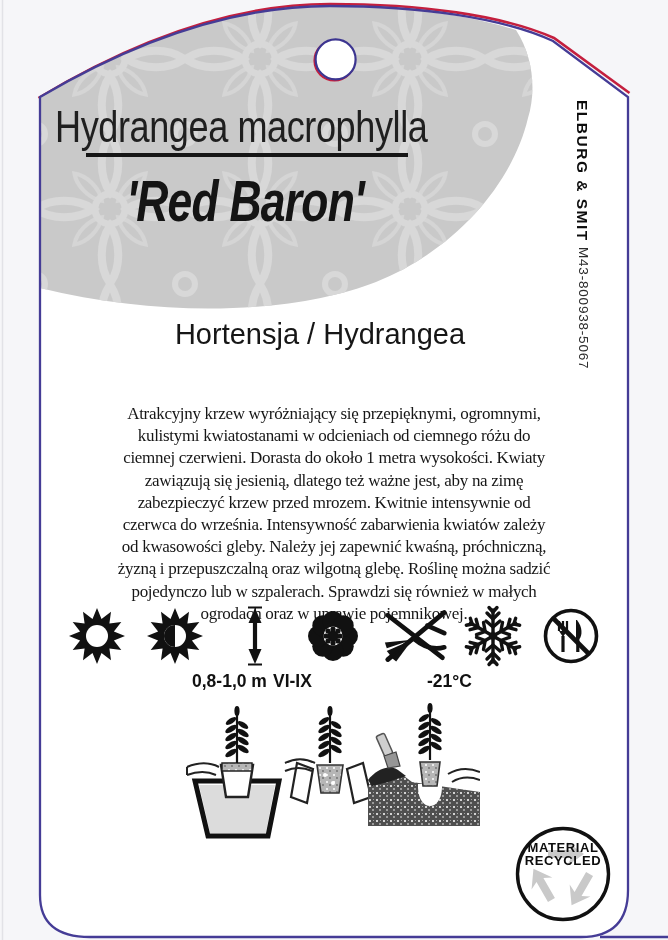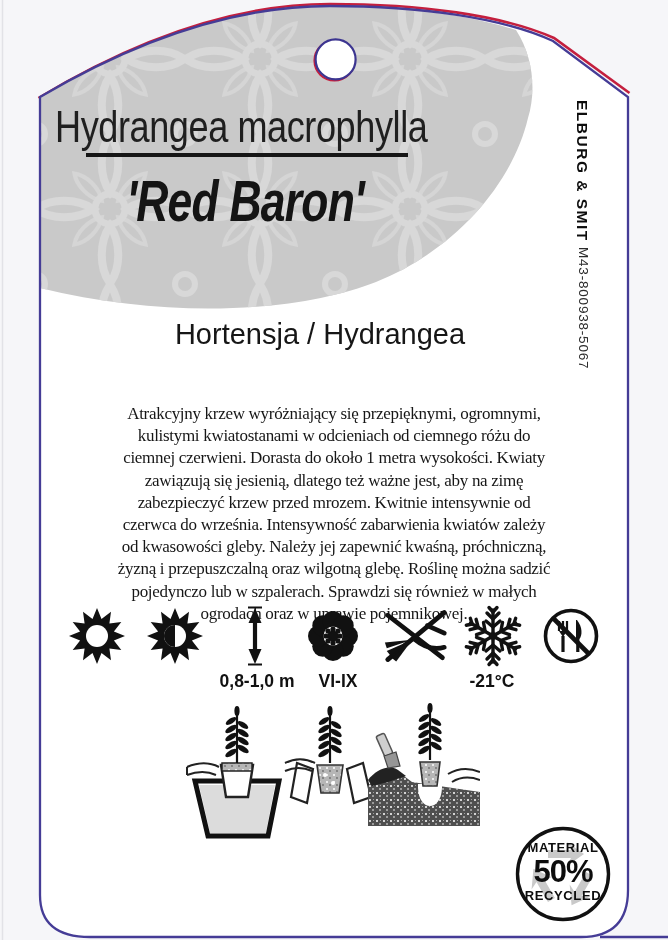--- a/index.html
+++ b/index.html
@@ -29,21 +29,21 @@
   .descr{
     left:24px;top:403px;width:620px;text-align:center;
     font-size:17px;line-height:22.2px;letter-spacing:-.3px;color:#161616;
     white-space:pre-line;
     font-family:Liberation Serif, serif;
   }
   
   .icon{width:62px;height:62px;top:605px;}
   .icon svg{width:100%;height:100%;display:block;}
   .icon-label{
-    top:671px;width:130px;text-align:center;
+    top:671px;width:130px;
     font-size:17.5px;font-weight:600;color:#111;white-space:nowrap;
   }
   
   .picto svg{display:block;}
   
   .badge-svg{left:513px;top:824px;width:100px;height:100px;}
   .badge-text{left:513px;top:841px;width:100px;text-align:center;line-height:1;}
   .badge-text .b-small{display:block;font-size:13px;font-weight:700;letter-spacing:.6px;color:#0d0d0d;}
   .badge-text .b-big{display:block;font-size:31px;font-weight:800;letter-spacing:-1px;color:#0d0d0d;margin:2px 0 2px 0;}
   
@@ -291,15 +291,14 @@
   <g fill="#c9c9c9" transform="translate(50 52)">
     <g id="rarw">
         <path d="M-15 -26 H8 L4 -34 L21 -22 L4 -10 L8 -18 H-15 Z"></path>
       </g>
     <use href="#rarw" transform="rotate(120)"></use>
     <use href="#rarw" transform="rotate(240)"></use>
   </g>
 </svg>
 <div class="abs badge-text">
   <span class="b-small">MATERIAL</span>
-  <span class="b-big">50%</span>
   <span class="b-small">RECYCLED</span>
 </div>
 
 </body></html>

